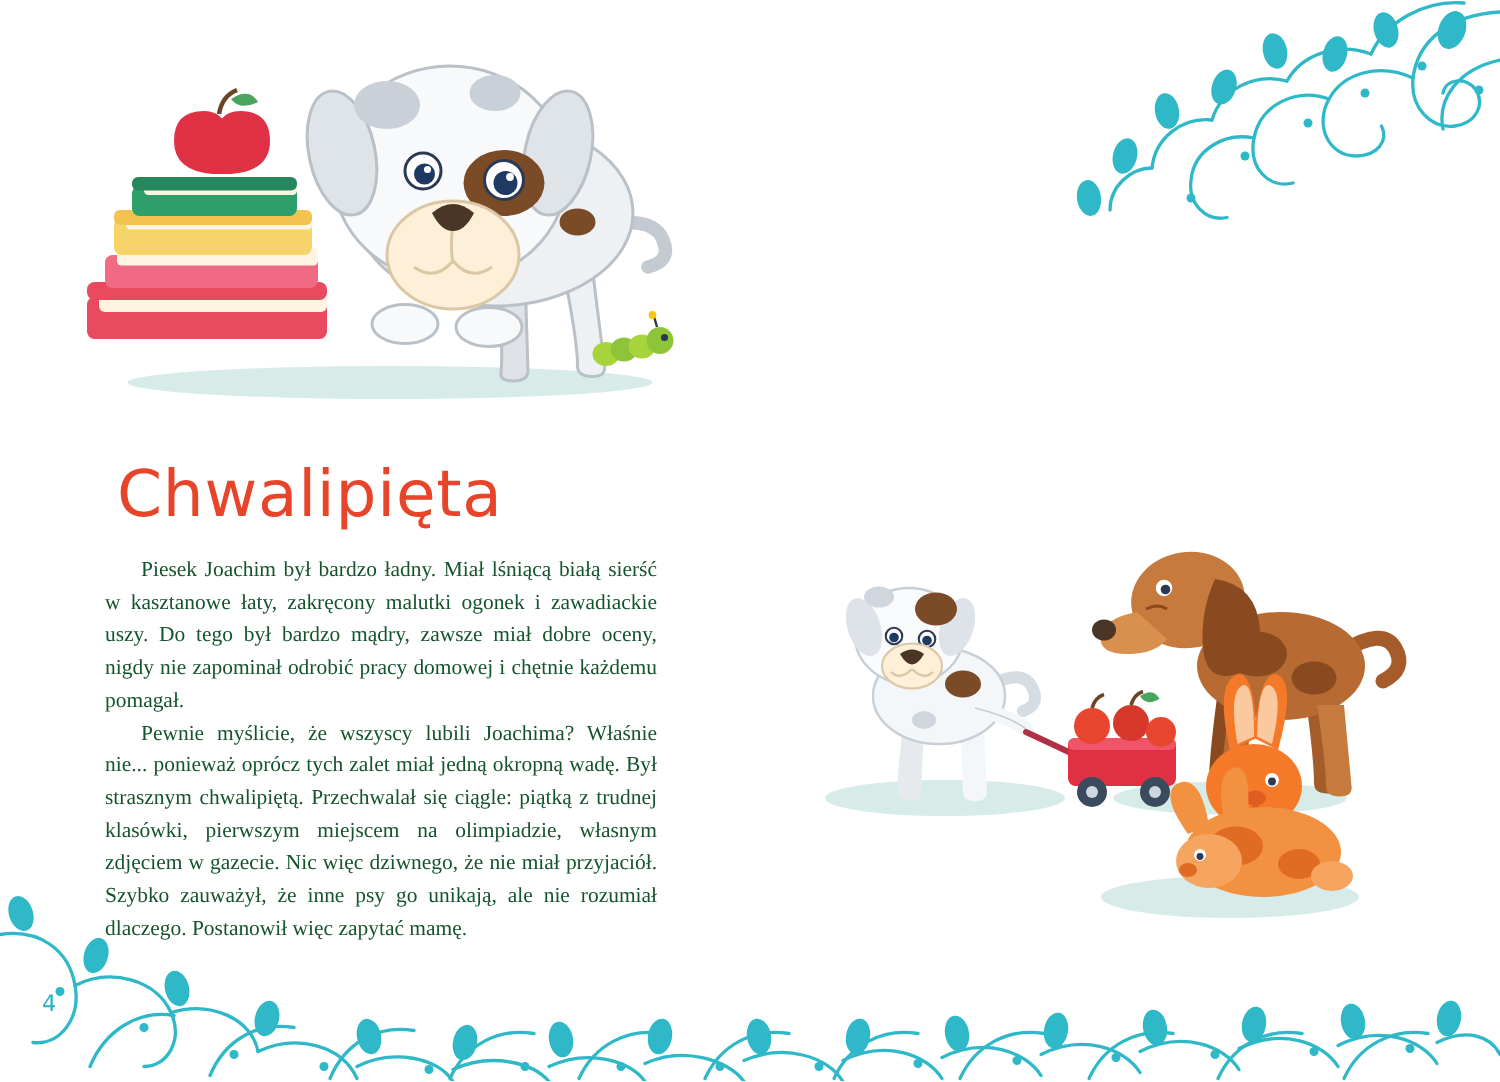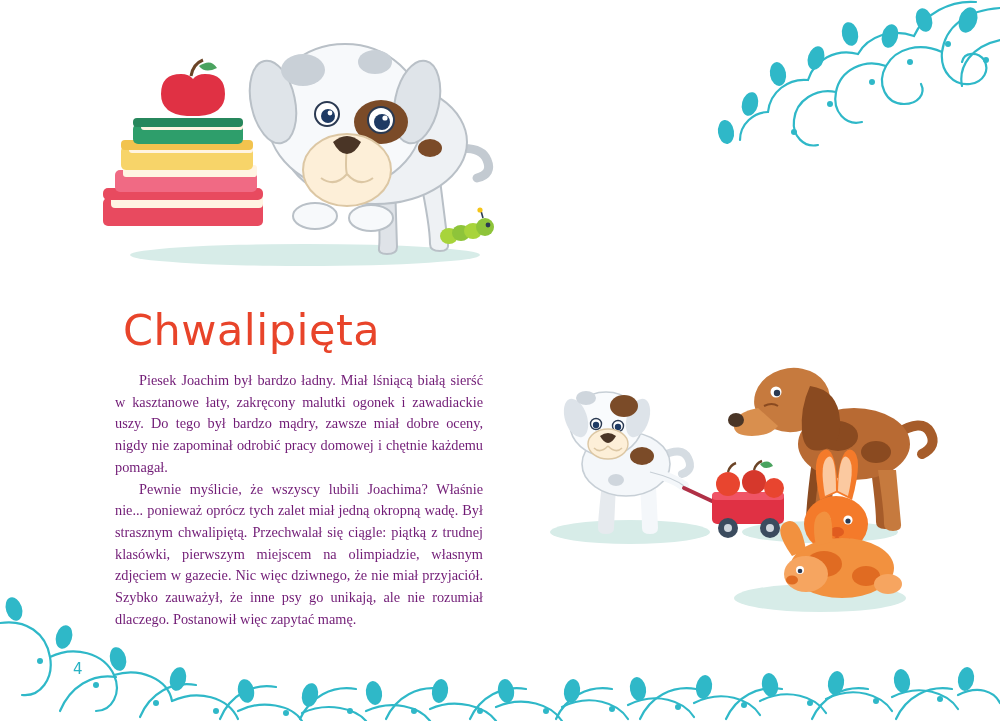--- a/index.html
+++ b/index.html
@@ -21,21 +21,21 @@
     position: absolute;
     pointer-events: none;
   }
   .fl-topright { right: 0; top: 0; }
   .fl-bottom { left: 0; bottom: 0; }
 
   
   .page-left {
     position: absolute;
     left: 0; top: 0;
-    width: 500px; height: 721px; margin-left: 45px;
+    width: 500px; height: 721px;
   }
   .page-right {
     position: absolute;
     left: 500px; top: 0;
     width: 500px; height: 721px;
   }
 
   .chapter-title {
     position: absolute;
     left: 78px;
@@ -47,21 +47,21 @@
     font-weight: normal;
   }
 
   .body-col-left {
     position: absolute;
     left: 70px;
     top: 370px;
     width: 368px;
     font-size: 14.3px;
     line-height: 1.52;
-    color: #701a75;
+    color: #14532d;
     text-align: justify;
   }
   .body-col-left p { margin: 0; text-indent: 24px; }
 
   .folio {
     position: absolute;
     font-family: "DejaVu Sans", sans-serif;
     font-size: 15px;
     color: #29b3c4;
   }

